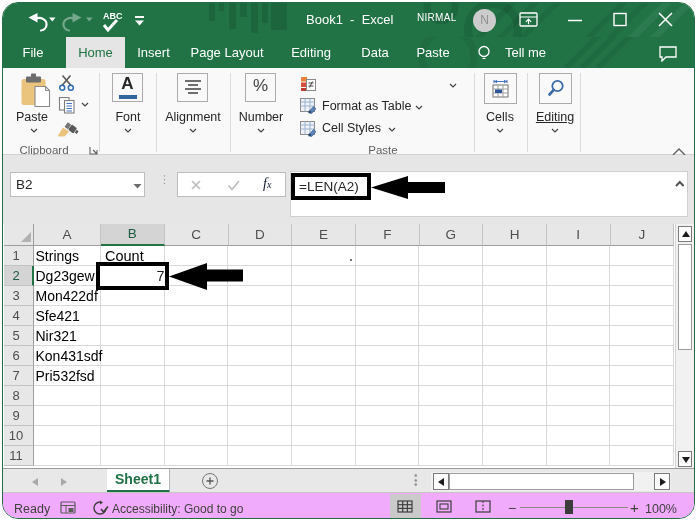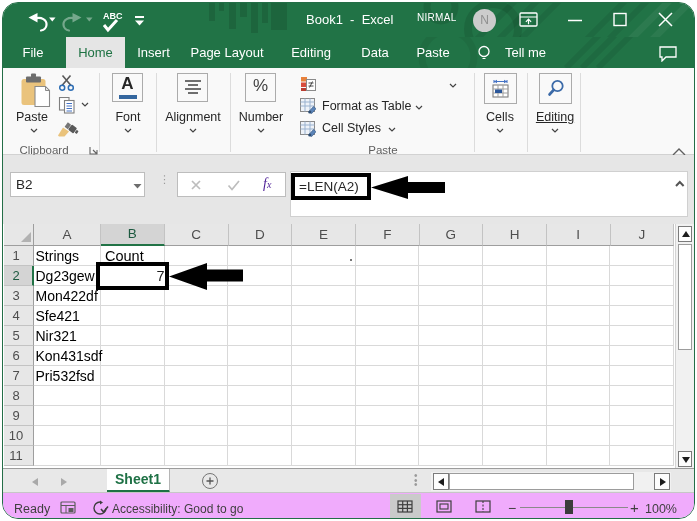--- a/index.html
+++ b/index.html
@@ -292,21 +292,21 @@
     </div>
     <div class="abs" style="left:156px;top:22px;width:3px;height:16px;color:#9a9a9a;font-size:11px;line-height:5px;">⋮</div>
 
     <div class="abs" style="left:174px;top:17px;width:109px;height:25px;background:#fff;border:1px solid #bdbdbd;">
       <svg class="abs" style="left:12px;top:6px" width="13" height="13">
           <path d="M2 2 L10 10 M10 2 L2 10" stroke="#bdbdbd" stroke-width="1.7"></path>
         </svg>
       <svg class="abs" style="left:49px;top:6px" width="14" height="12">
           <path d="M1.5 6.5 l3.5 4 l7 -8.5" stroke="#bdbdbd" stroke-width="1.7" fill="none"></path>
         </svg>
-      <span class="abs" style="left:85px;top:3px;font-family:'Liberation Serif',serif;font-style:italic;font-size:14px;color:#4c1d95;">f<span style="font-size:10px;">x</span></span>
+      <span class="abs" style="left:85px;top:3px;font-family:'Liberation Serif',serif;font-style:italic;font-size:14px;color:#0f172a;">f<span style="font-size:10px;">x</span></span>
     </div>
 
     <div class="abs" style="left:287px;top:16px;width:398px;height:46px;background:#fff;border:1px solid #d0d0d0;"></div>
     <svg class="abs" style="left:671px;top:23.5px" width="12" height="9">
         <path d="M2 7 l3.8 -4 l3.8 4" stroke="#555" stroke-width="2" fill="none"></path>
       </svg>
 
     <div class="abs" style="left:288px;top:18px;width:80px;height:27px;background:#fff;border:4.5px solid #000;">
       <span class="abs" style="left:4px;top:2px;font-size:13.5px;color:#262626;">=LEN(A2)</span>
     </div>

